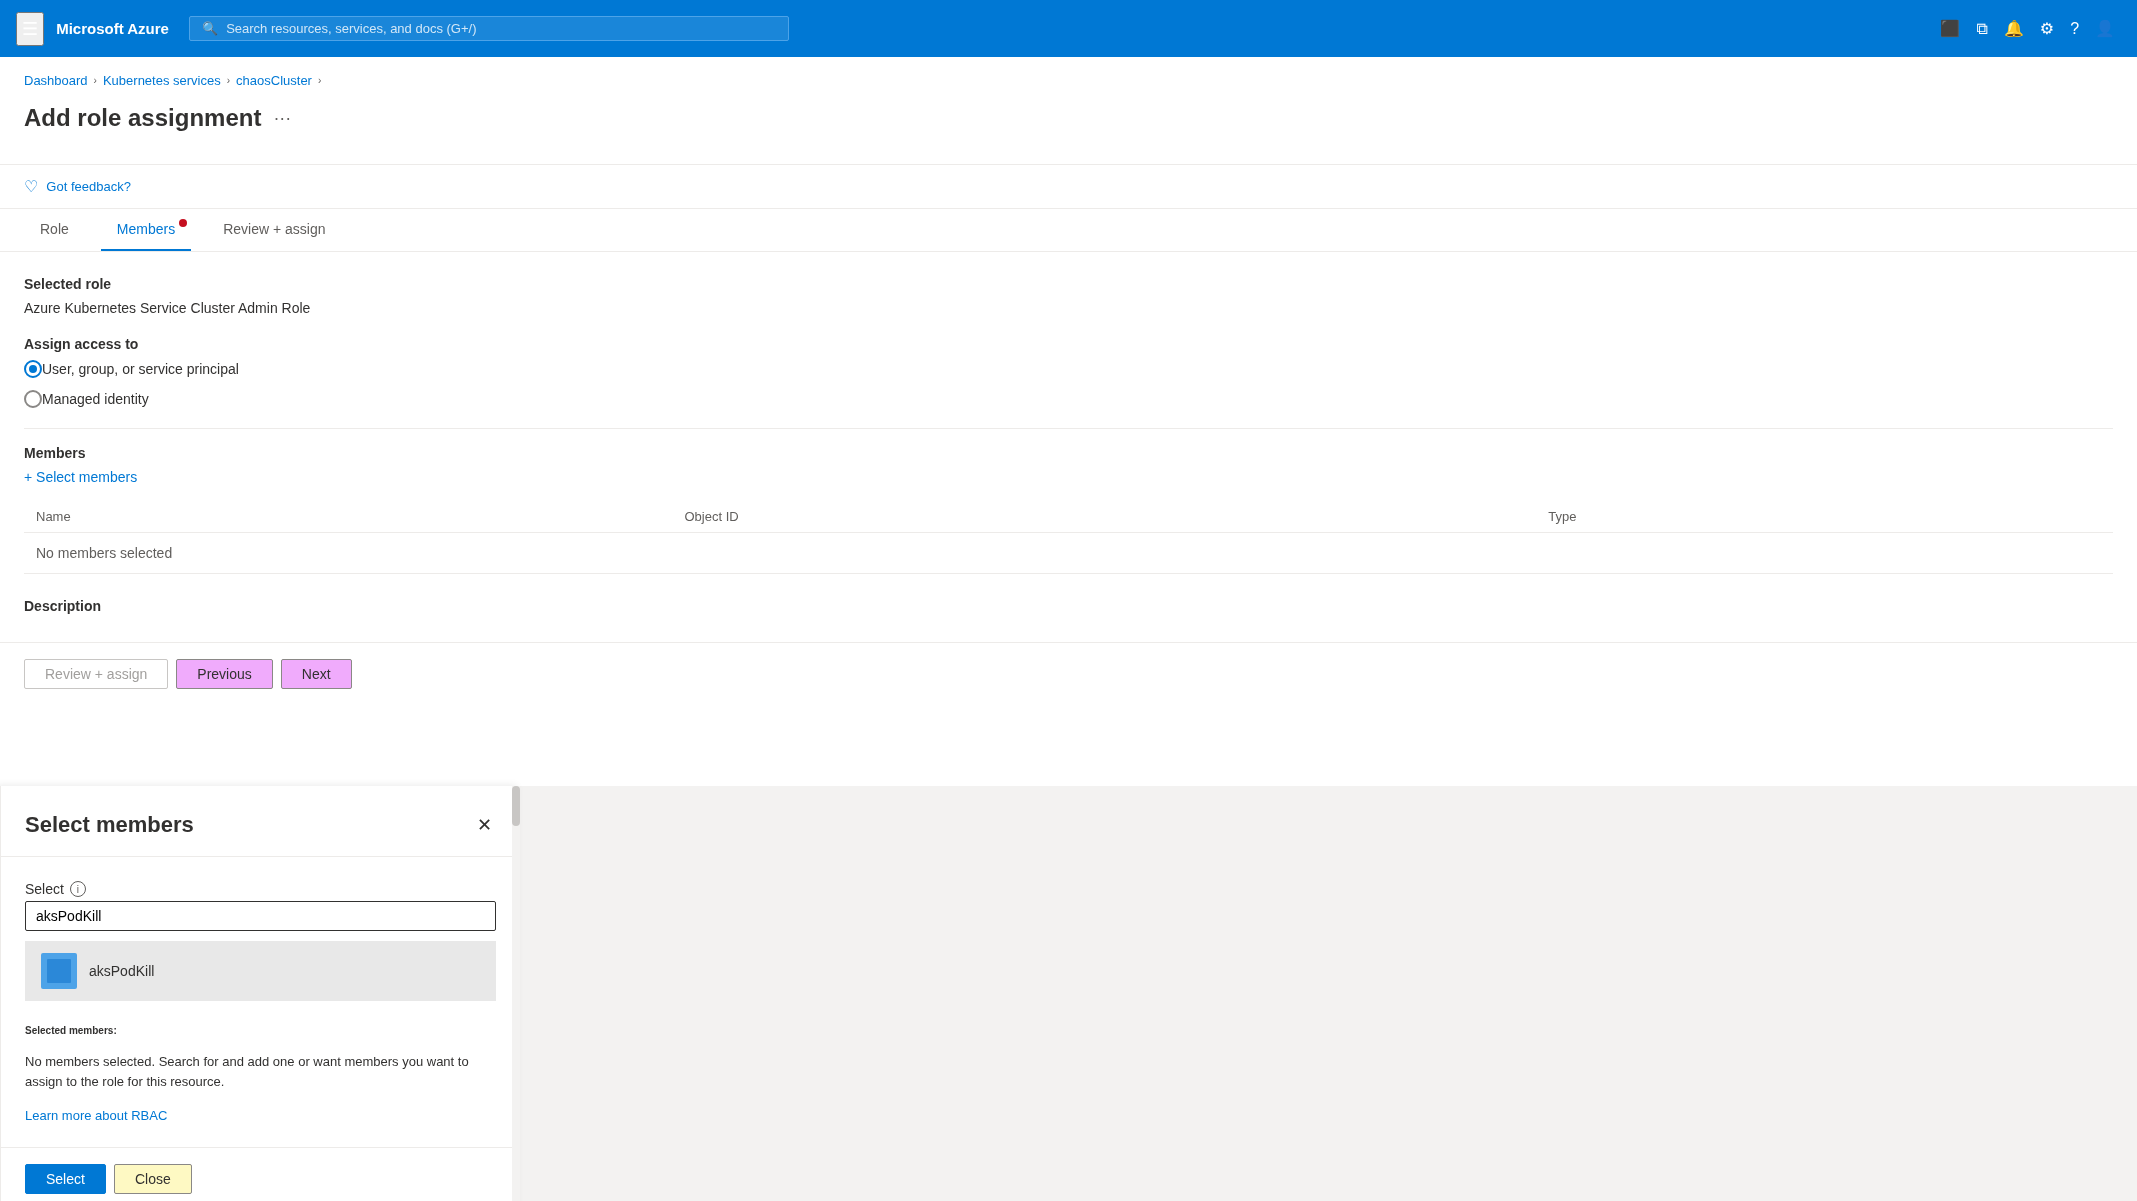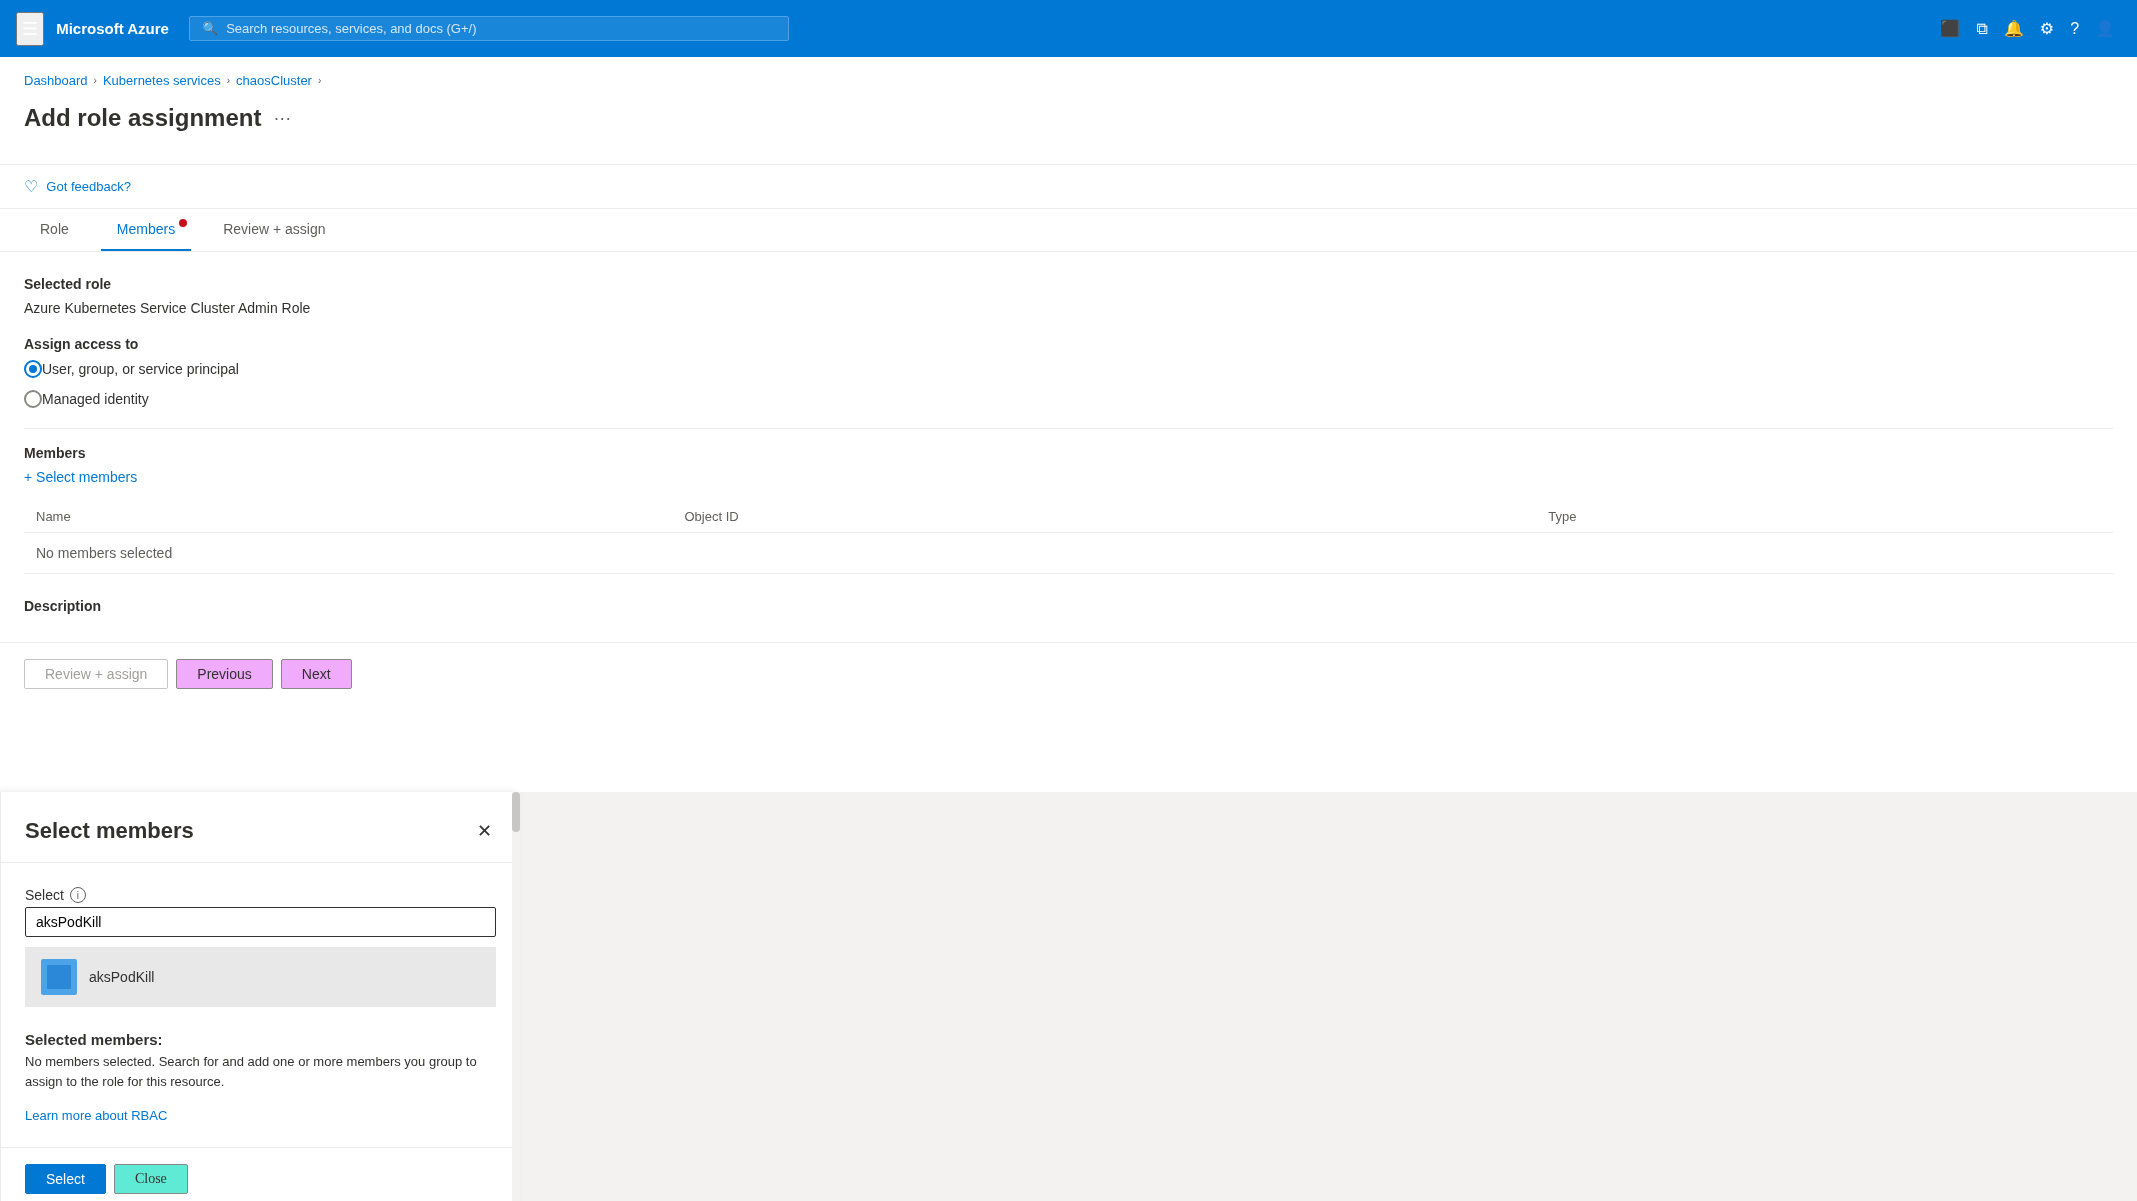--- a/index.html
+++ b/index.html
@@ -351,22 +351,22 @@
       font-size: 14px;
       color: #323130;
     }
 
     
     .selected-info {
       margin-top: 24px;
     }
     .selected-info-title {
       font-weight: 600;
-      font-size: 15px;
-      margin-bottom: 4px;
+      font-size: 10px;
+      margin-bottom: 16px;
     }
     .selected-info-text {
       font-size: 13px;
       color: #323130;
       line-height: 1.5;
     }
     .rbac-link {
       color: #0078d4;
       text-decoration: none;
       font-size: 13px;
@@ -378,24 +378,23 @@
       border-top: 1px solid #edebe9;
       display: flex;
       gap: 8px;
     }
     .btn-primary {
       background: #0078d4;
       color: white;
       border-color: #0078d4;
     }
     .btn-secondary {
-      background: #5eead4;
+      background: #fef9c3;
       color: #323130;
       border-color: #8a8886;
-      font-family: Liberation Serif, serif;
     }
 
     
     .side-panel-body::-webkit-scrollbar { width: 6px; }
     .side-panel-body::-webkit-scrollbar-track { background: #f3f2f1; }
     .side-panel-body::-webkit-scrollbar-thumb { background: #c8c6c4; }
 
     
     .scroll-indicator {
       position: absolute;
@@ -541,21 +540,21 @@
           <div class="result-avatar">
             <div class="result-avatar-inner"></div>
           </div>
           <span class="result-name">aksPodKill</span>
         </div>
       </div>
 
       
       <div class="selected-info">
         <div class="selected-info-title">Selected members:</div>
-        <div class="selected-info-text">No members selected. Search for and add one or more members you group to assign to the role for this resource.</div>
+        <div class="selected-info-text">No members selected. Search for and add one or want members you want to assign to the role for this resource.</div>
         <br>
         <a href="#" class="rbac-link">Learn more about RBAC</a>
       </div>
 
     </div>
 
     <div class="side-panel-footer">
       <button class="btn btn-primary">Select</button>
       <button class="btn btn-secondary">Close</button>
     </div>

